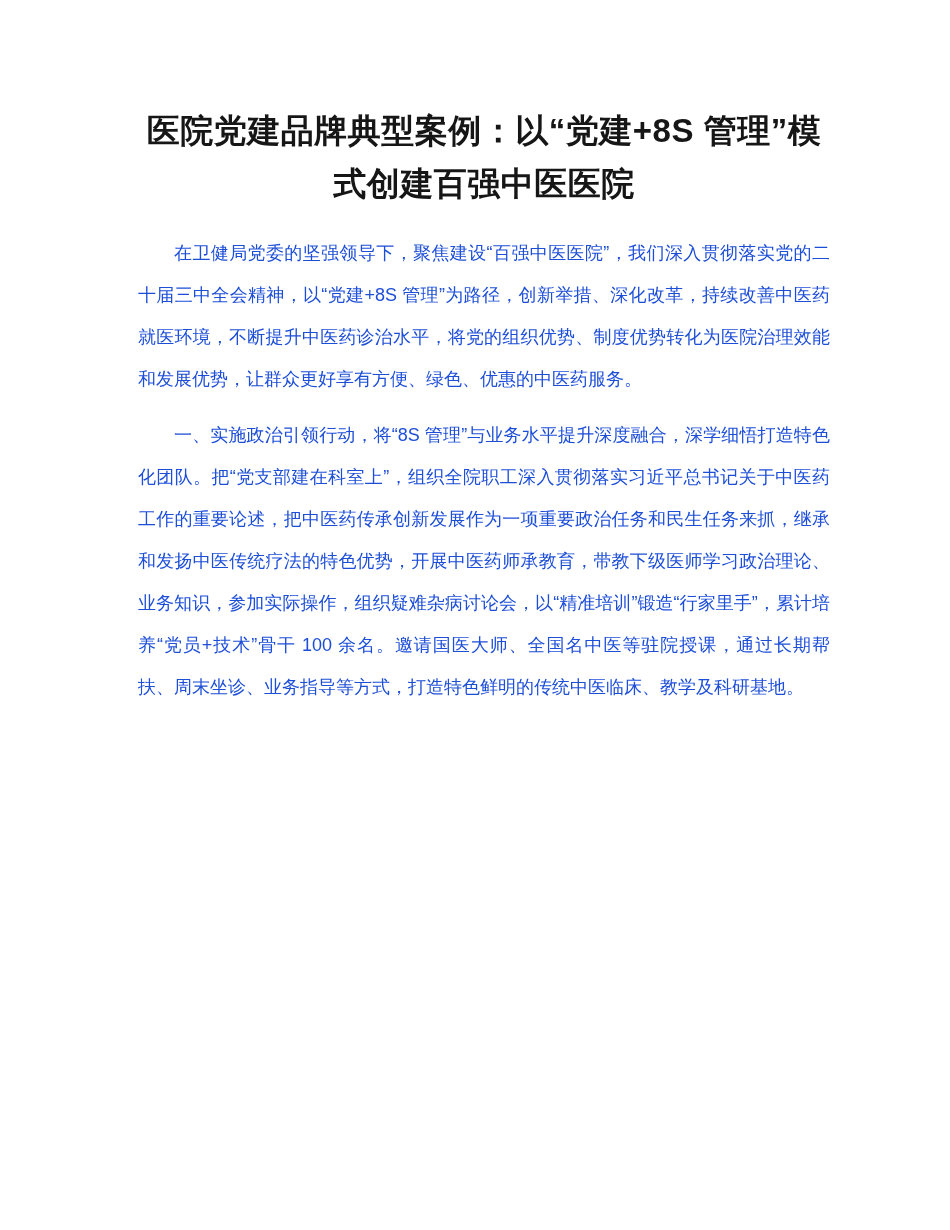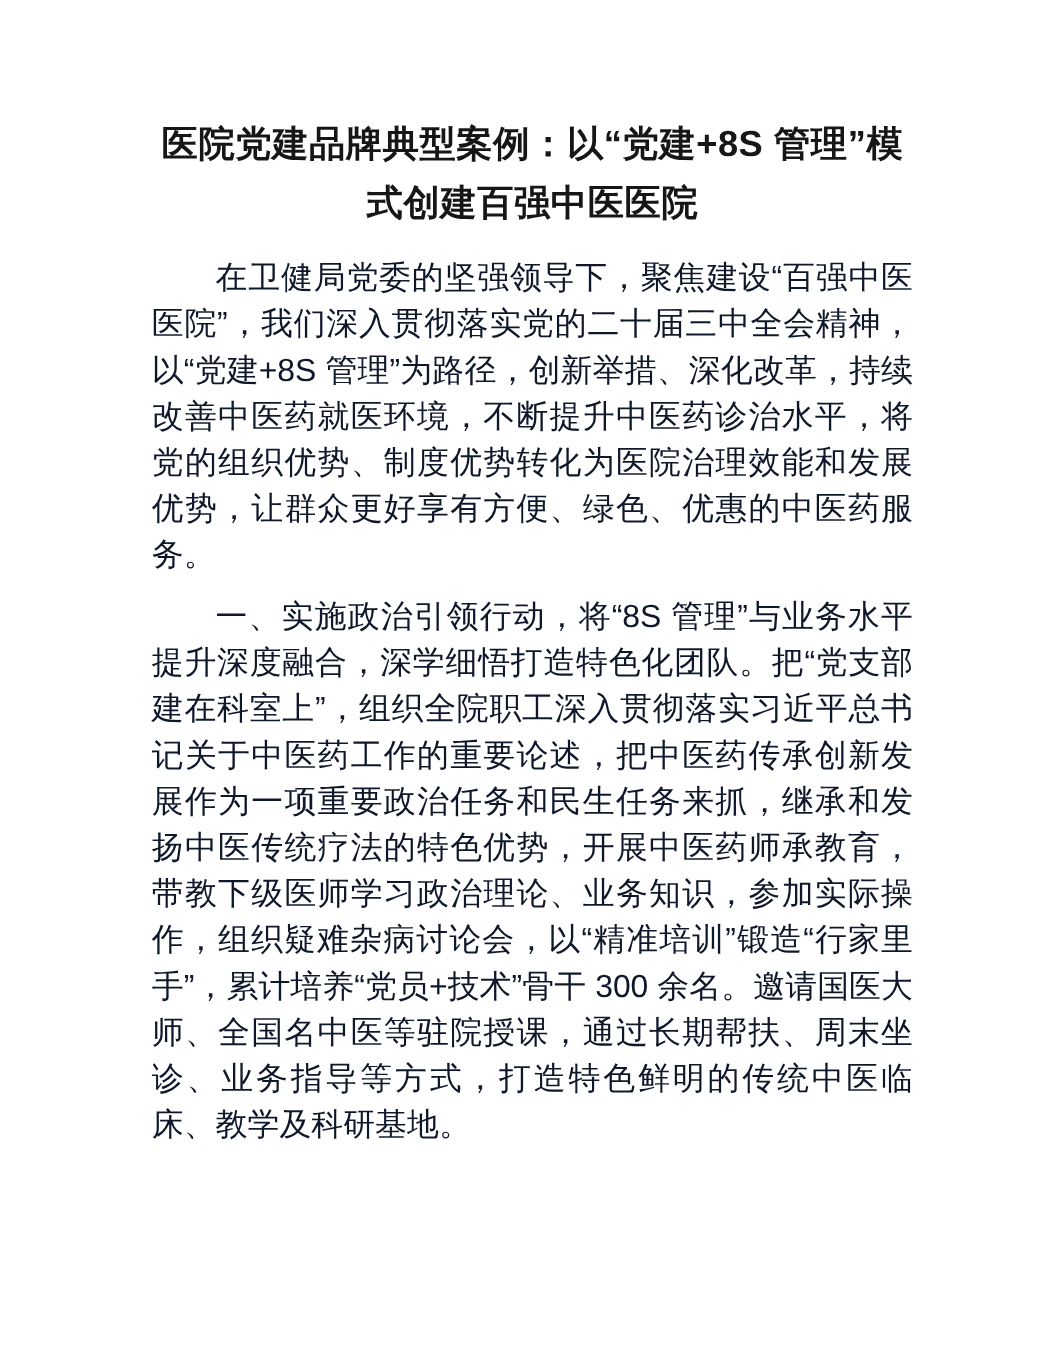--- a/index.html
+++ b/index.html
@@ -25,32 +25,32 @@
     margin: 0 0 22px 0;
     font-size: 33px;
     font-weight: 700;
     line-height: 53px;
     text-align: center;
     color: #161616;
     letter-spacing: 0.5px;
   }
   .doc-paragraph {
     margin: 0 0 14px 0;
-    font-size: 29px;
+    font-size: 18px;
     line-height: 42px;
     text-align: justify;
     text-justify: inter-ideograph;
     text-indent: 2em;
-    color: #0f172a;
+    color: #1d4ed8;
     word-break: break-all;
   }
 </style>
 </head>
 <body>
 
 <div class="page">
   <h1 class="doc-title">医院党建品牌典型案例：以“党建+8S 管理”模式创建百强中医医院</h1>
 
   <p class="doc-paragraph">在卫健局党委的坚强领导下，聚焦建设“百强中医医院”，我们深入贯彻落实党的二十届三中全会精神，以“党建+8S 管理”为路径，创新举措、深化改革，持续改善中医药就医环境，不断提升中医药诊治水平，将党的组织优势、制度优势转化为医院治理效能和发展优势，让群众更好享有方便、绿色、优惠的中医药服务。</p>
 
-  <p class="doc-paragraph">一、实施政治引领行动，将“8S 管理”与业务水平提升深度融合，深学细悟打造特色化团队。把“党支部建在科室上”，组织全院职工深入贯彻落实习近平总书记关于中医药工作的重要论述，把中医药传承创新发展作为一项重要政治任务和民生任务来抓，继承和发扬中医传统疗法的特色优势，开展中医药师承教育，带教下级医师学习政治理论、业务知识，参加实际操作，组织疑难杂病讨论会，以“精准培训”锻造“行家里手”，累计培养“党员+技术”骨干 300 余名。邀请国医大师、全国名中医等驻院授课，通过长期帮扶、周末坐诊、业务指导等方式，打造特色鲜明的传统中医临床、教学及科研基地。</p>
+  <p class="doc-paragraph">一、实施政治引领行动，将“8S 管理”与业务水平提升深度融合，深学细悟打造特色化团队。把“党支部建在科室上”，组织全院职工深入贯彻落实习近平总书记关于中医药工作的重要论述，把中医药传承创新发展作为一项重要政治任务和民生任务来抓，继承和发扬中医传统疗法的特色优势，开展中医药师承教育，带教下级医师学习政治理论、业务知识，参加实际操作，组织疑难杂病讨论会，以“精准培训”锻造“行家里手”，累计培养“党员+技术”骨干 100 余名。邀请国医大师、全国名中医等驻院授课，通过长期帮扶、周末坐诊、业务指导等方式，打造特色鲜明的传统中医临床、教学及科研基地。</p>
 
 </div>
 
 </body></html>

